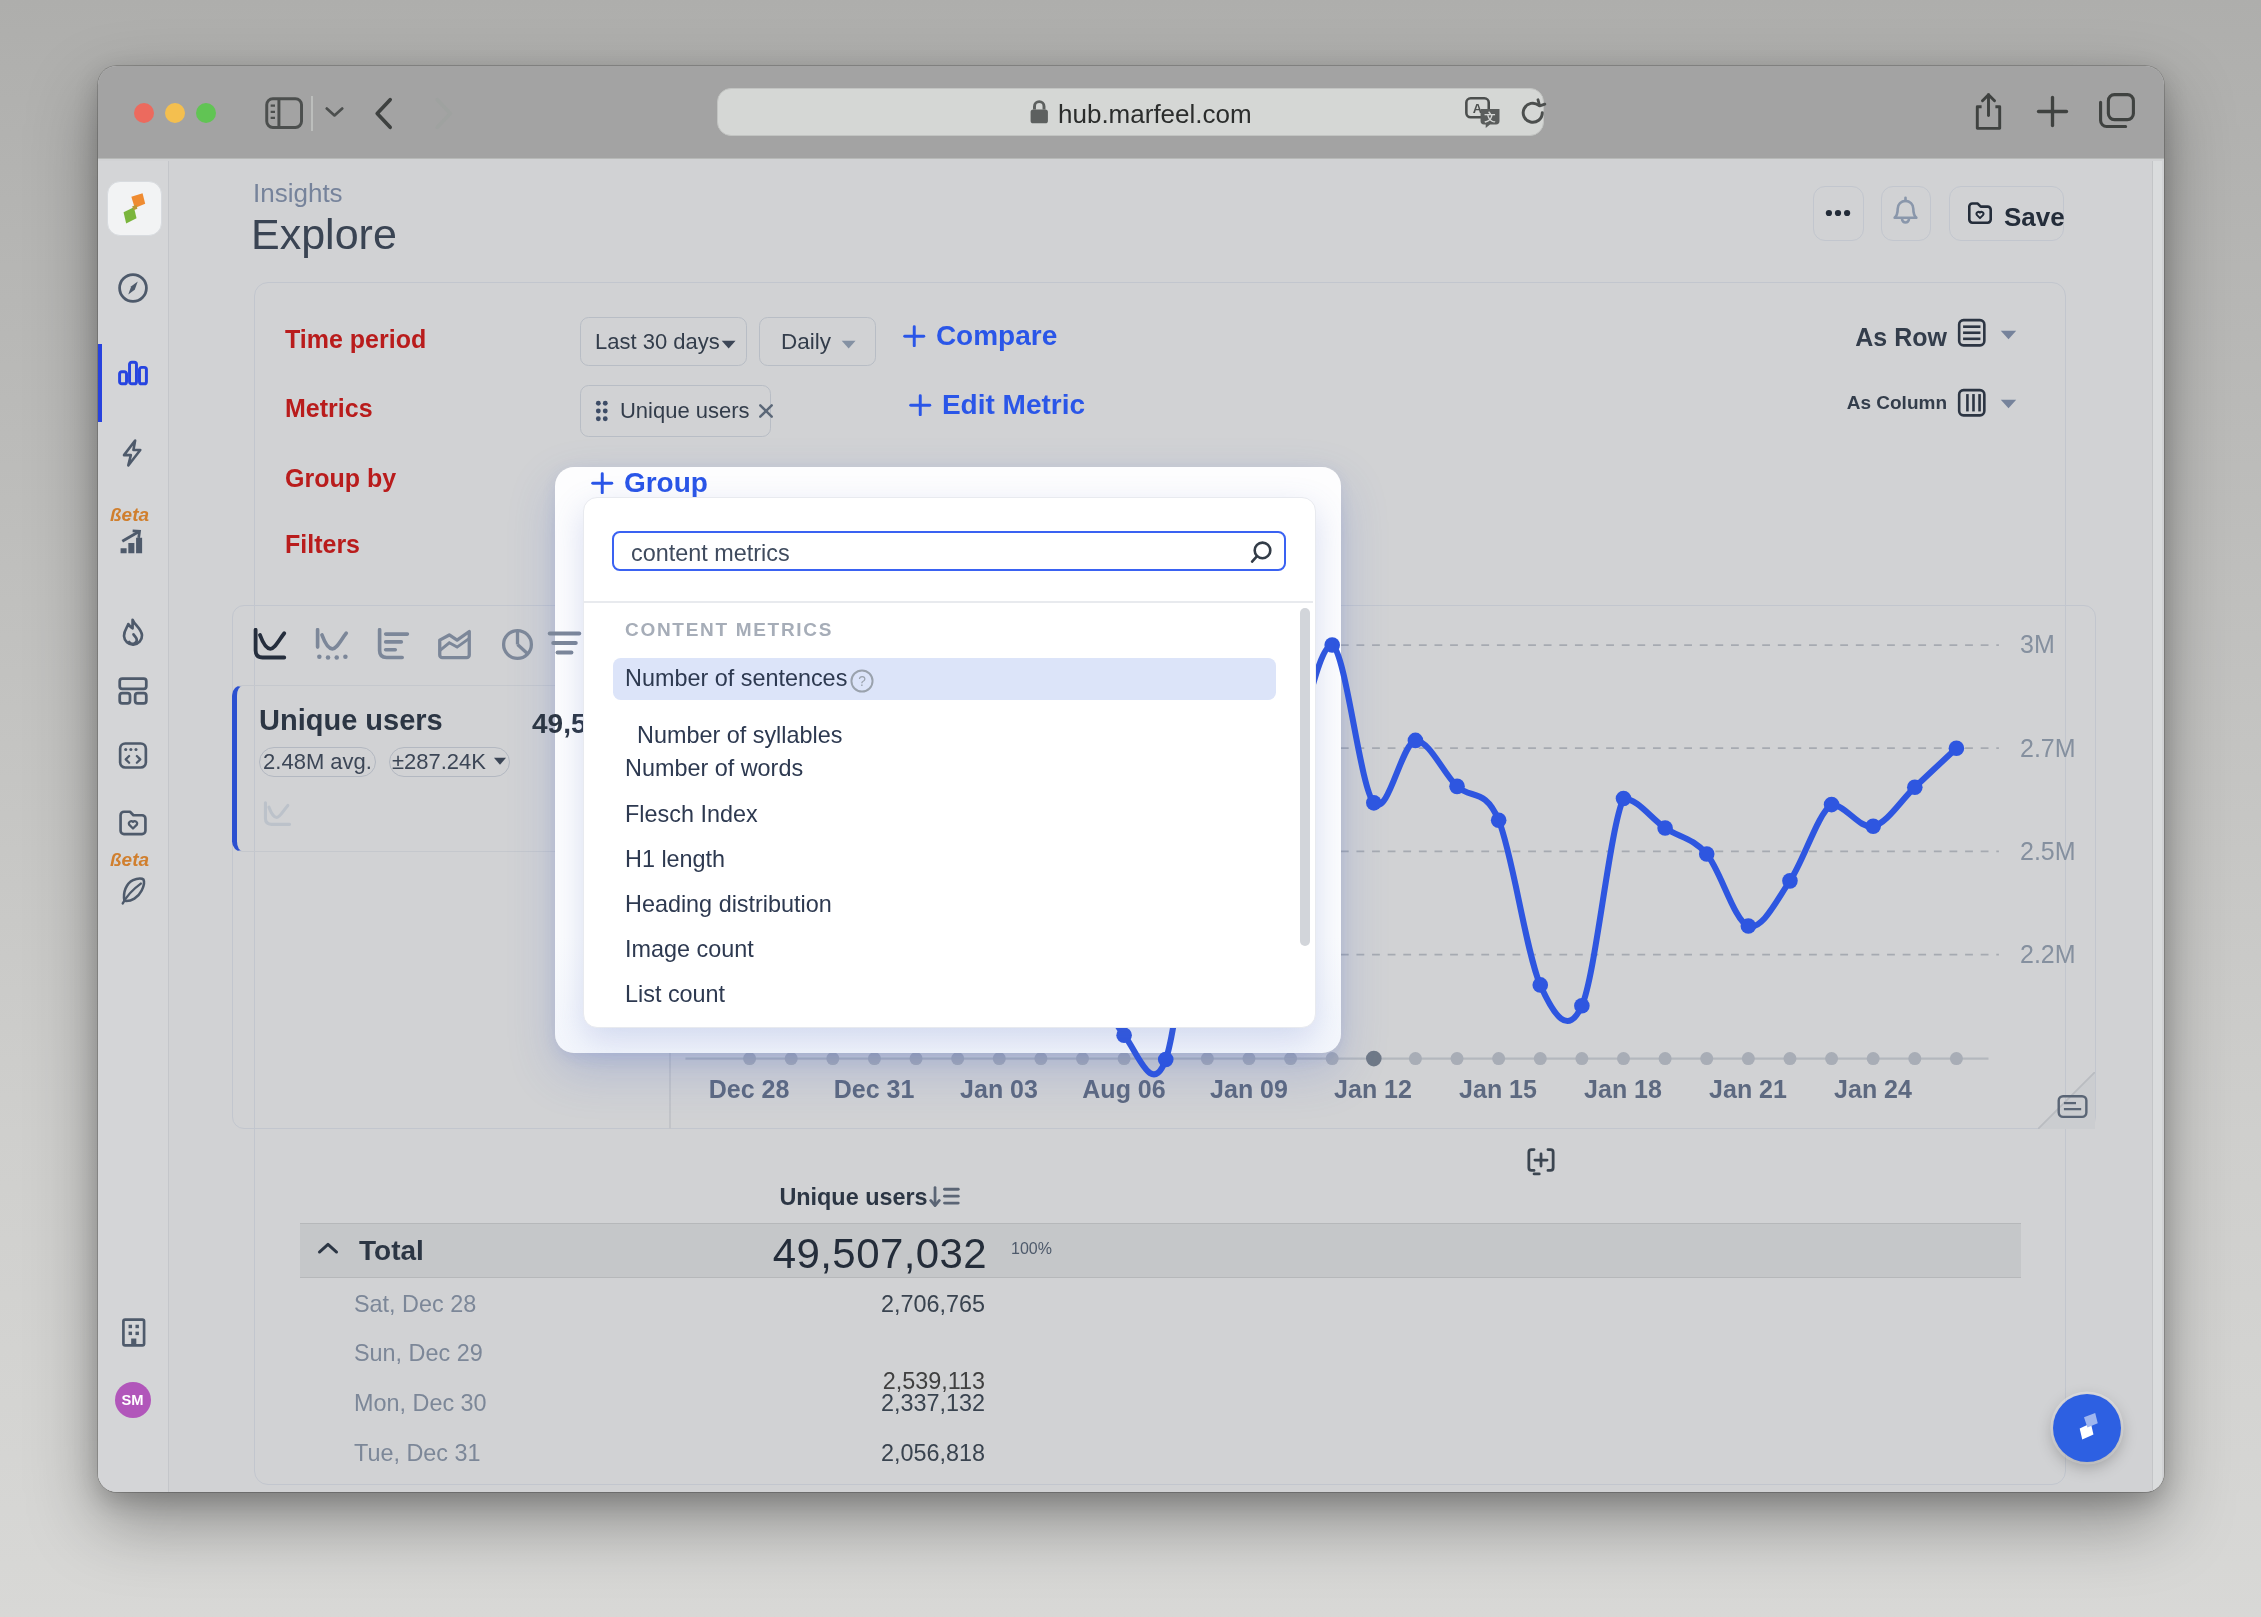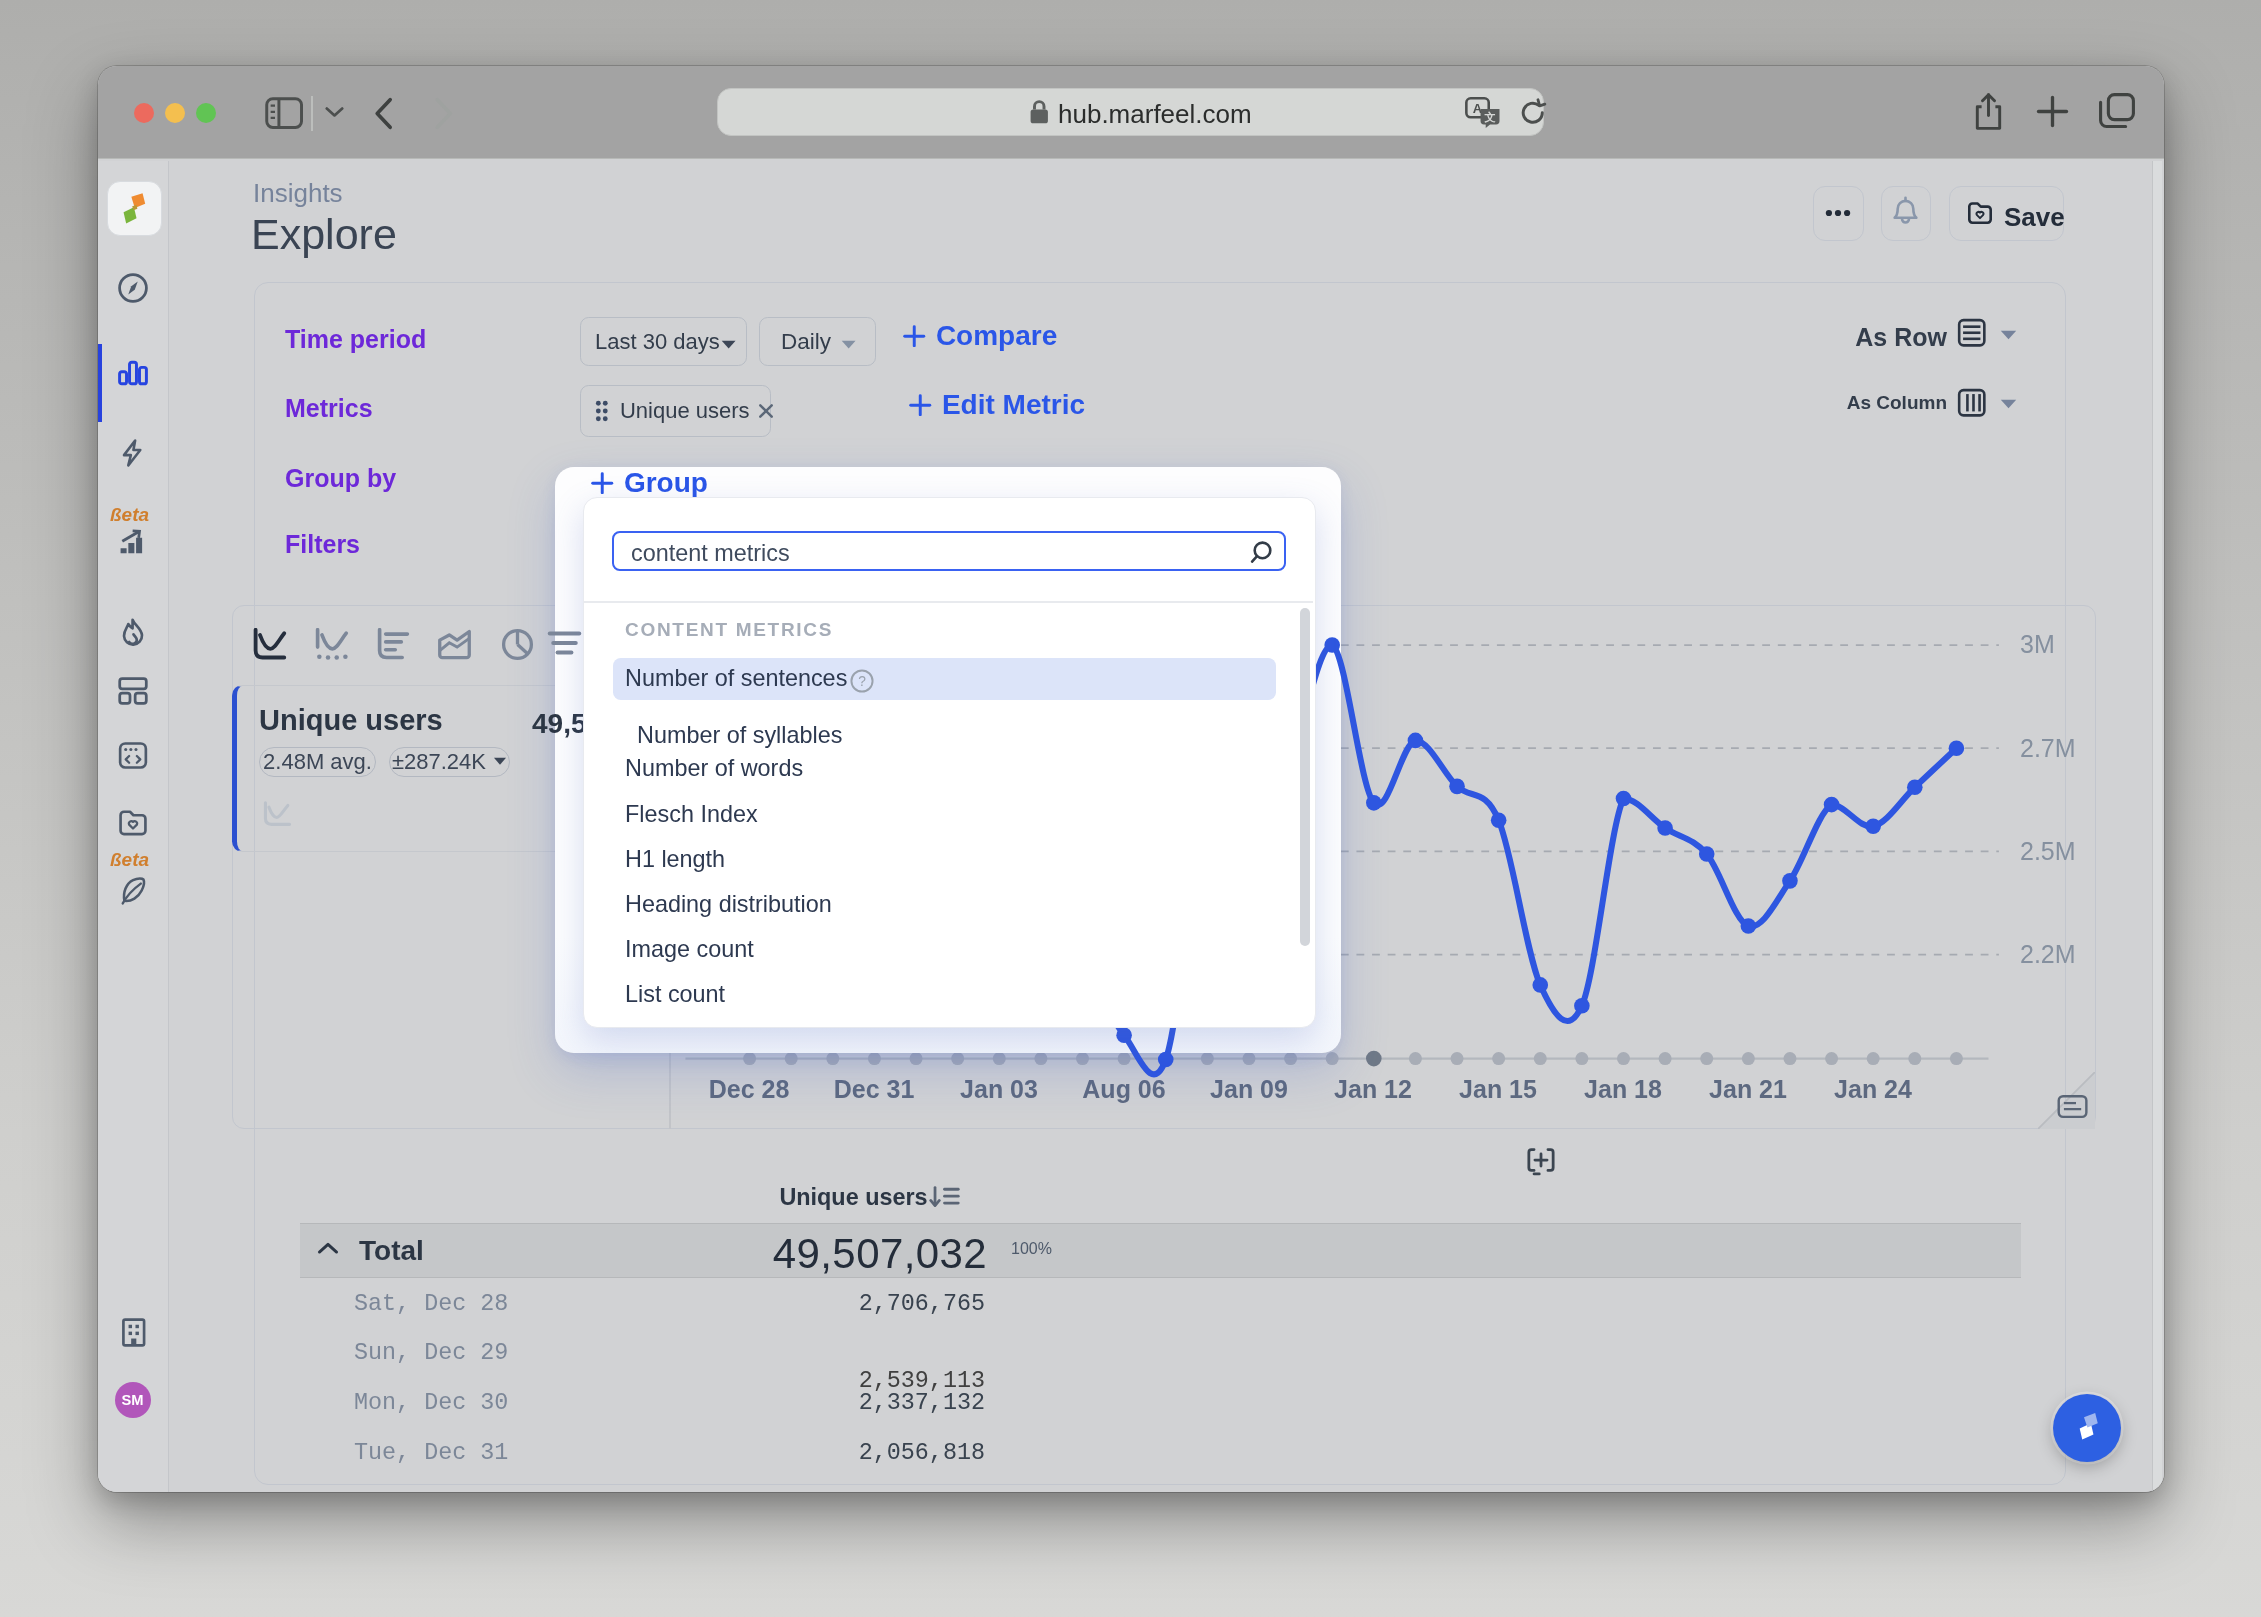--- a/index.html
+++ b/index.html
@@ -8,33 +8,33 @@
 .abs { position:absolute; }
 .window { position:absolute; left:98px; top:66px; width:2066px; height:1426px; border-radius:19px; background:#d1d2d4; box-shadow:0 0 0 0.9px rgba(0,0,0,.18), 0 29.5px 69px rgba(0,0,0,.34), 0 8.7px 24px rgba(0,0,0,.18); overflow:hidden; }
 .titlebar { position:absolute; left:0; top:0; width:100%; height:93px; background:#a3a3a3; border-bottom:1.7px solid #b7b9b7; }
 .tl { position:absolute; top:37px; width:20px; height:20px; border-radius:50%; }
 .page { position:absolute; left:0; top:95px; width:100%; height:1332px; background:#d1d2d4; }
 .sidebar { position:absolute; left:0; top:95px; width:71px; height:1332px; background:#d4d5d7; border-right:1.7px solid #c4c6ca; }
 .icon { position:absolute; }
 svg { display:block; }
 .hdrbtn { position:absolute; border:1.7px solid #c2c6ce; border-radius:12px; background:transparent; }
 .panel { position:absolute; left:156px; top:216px; width:1812px; height:1203px; border:1.7px solid #c2c6ce; border-radius:14px; }
-.flabel { position:absolute; font-size:25px; font-weight:700; color:#6d28d9; }
+.flabel { position:absolute; font-size:25px; font-weight:700; color:#b91c1c; }
 .selbtn { position:absolute; height:49px; border:1.7px solid #b8bdc5; border-radius:8.7px; color:#333d4b; font-size:22.5px; font-weight:500; display:flex; align-items:center; white-space:nowrap; }
 .bluelink { position:absolute; color:#2a56e8; font-size:28px; font-weight:600; display:flex; align-items:center; gap:10.4px; }
 .chip { position:absolute; border:1.7px solid #b3b8c1; border-radius:15.6px; color:#3c4656; font-size:22px; font-weight:500; display:flex; align-items:center; justify-content:center; white-space:nowrap; }
 .card { position:absolute; left:134px; top:539px; width:1864px; height:524px; border:1.7px solid #c2c6ce; border-radius:12px; }
 .mcard { position:absolute; left:134px; top:619px; width:1104px; height:167px; border:1.7px solid #c5c8cd; border-left:5.2px solid #2b50d0; border-radius:10.4px; }
 .gridlbl { position:absolute; font-size:25px; color:#85909f; }
 .xlbl { position:absolute; font-size:25px; font-weight:600; color:#5d6980; transform:translateX(-50%); }
 .z25 { z-index:25; }
 .modal-outer { position:absolute; left:457px; top:401px; width:786px; height:586px; border-radius:19px; background:linear-gradient(180deg,#fdfdfe 0%,#fcfdfe 80%,#f3f6fc 100%); box-shadow:0 19px 48px rgba(70,100,205,.22), 0 3.5px 14px rgba(70,100,205,.10); z-index:20; }
 .modal-inner { position:absolute; left:485px; top:431px; width:733px; height:531px; border-radius:14px; background:#ffffff; border:1.7px solid #e8eaef; box-shadow:0 12px 33px rgba(80,105,190,.22); z-index:30; }
 .mitem { position:absolute; left:41px; font-size:23.4px; font-weight:500; color:#2d3950; white-space:nowrap; }
-.trow { position:absolute; font-size:23.4px;font-family:Liberation Mono, monospace; }
+.trow { position:absolute; font-size:23.4px; }
 </style>
 </head>
 <body>
 <div class="window">
   <div class="titlebar">
     <div class="tl" style="left:36px; background:#ec6a5e;"></div>
     <div class="tl" style="left:67px; background:#f4bf4f;"></div>
     <div class="tl" style="left:98px; background:#61c454;"></div>
 
     <svg class="abs" style="left:167px; top:29.5px;" width="40" height="35" viewBox="0 0 46 40">

